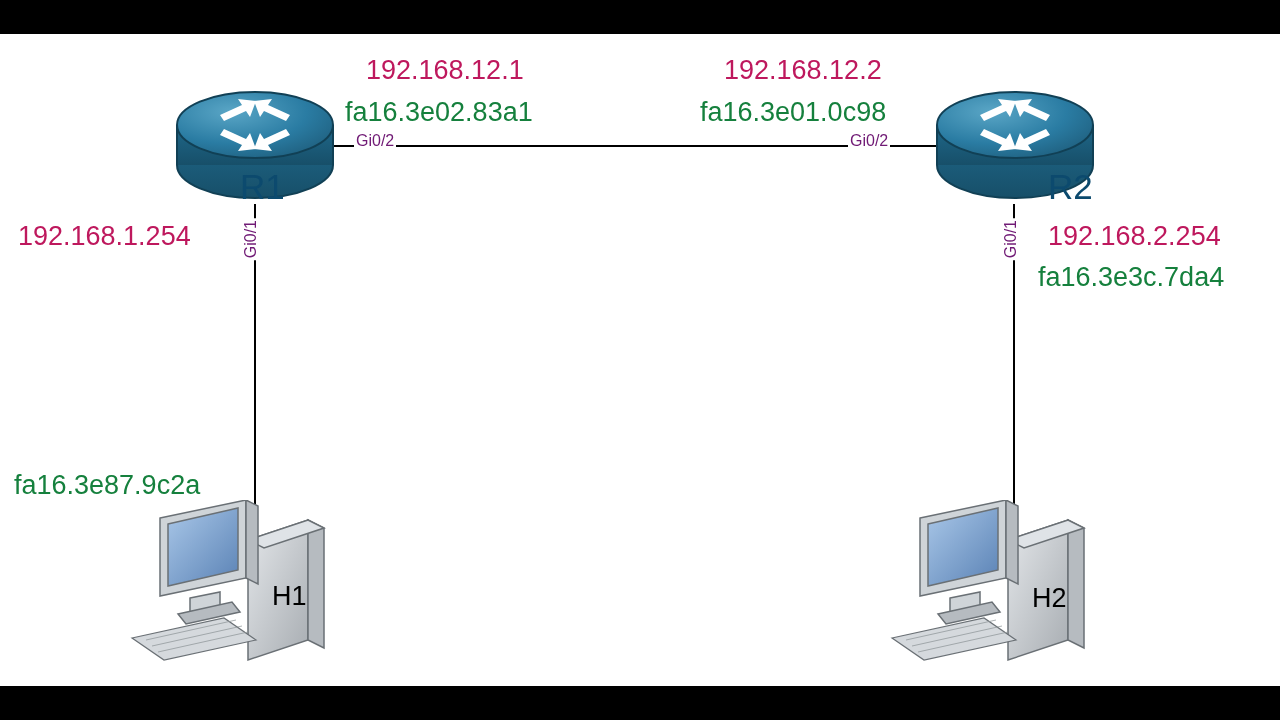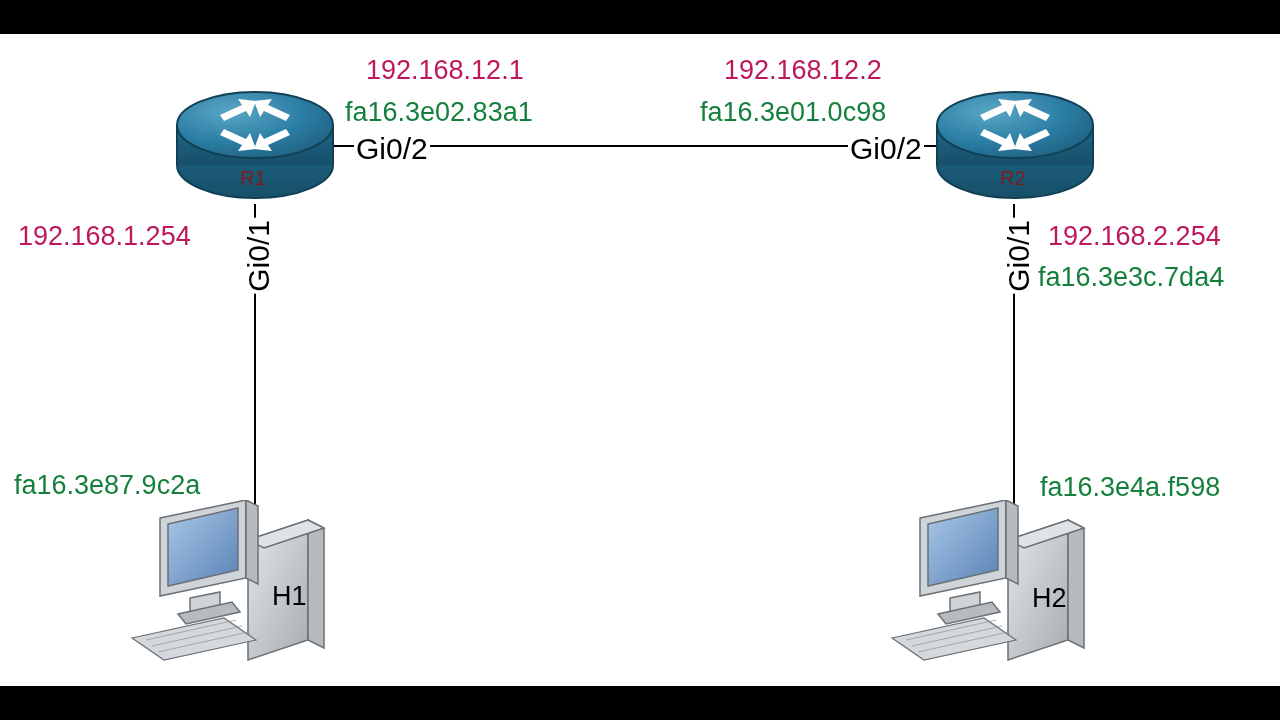--- a/index.html
+++ b/index.html
@@ -1,21 +1,21 @@
 <!DOCTYPE html>
 <html><head>
 <meta charset="utf-8">
 <style>
   html,body{margin:0;padding:0;width:1280px;height:720px;background:#000;font-family:Arial,Helvetica,sans-serif;overflow:hidden}
   .canvas{position:absolute;left:0;top:34px;width:1280px;height:652px;background:#fff}
   .abs{position:absolute}
   .ip{font-size:27px;color:#be185d;white-space:nowrap;line-height:1.2}
   .mac{font-size:27px;color:#15803d;white-space:nowrap}
-  .port{font-size:30px;color:#000000;font-weight:500;white-space:nowrap}
-  .dev-label{font-size:20px;color:#7f1d1d;white-space:nowrap}
+  .port{font-size:16px;color:#701a75;font-weight:500;white-space:nowrap}
+  .dev-label{font-size:35px;color:#0c4a6e;white-space:nowrap}
   .host-label{font-size:27px;color:#000000;white-space:nowrap}
   .vert-port{writing-mode:vertical-rl;text-orientation:mixed;transform:rotate(180deg)}
   svg.icon{position:absolute}
 </style>
 </head>
 <body>
 
 <div class="canvas">
 
   <svg class="abs" style="left:0;top:0" width="1280" height="652">
@@ -60,21 +60,21 @@
     <line x1="2" y1="55" x2="2" y2="95" stroke="#114055" stroke-width="2"></line>
     <line x1="158" y1="55" x2="158" y2="95" stroke="#114055" stroke-width="2"></line>
     <ellipse cx="80" cy="55" rx="78" ry="33" fill="url(#rg1)" stroke="#114055" stroke-width="2"></ellipse>
     <g fill="#fff">
       <path d="M45 45 l22 -10 l-4 -6 l18 2 l-6 16 l-4 -6 l-22 10 z"></path>
       <path d="M115 45 l-22 -10 l4 -6 l-18 2 l6 16 l4 -6 l22 10 z"></path>
       <path d="M45 65 l22 10 l-4 6 l18 -2 l-6 -16 l-4 6 l-22 -10 z"></path>
       <path d="M115 65 l-22 10 l4 6 l-18 -2 l6 -16 l4 6 l22 -10 z"></path>
     </g>
   </svg>
-  <div class="abs dev-label" style="left:1000px;top:133px">R2</div>
+  <div class="abs dev-label" style="left:1048px;top:133px">R2</div>
 
   <svg class="icon" width="200" height="175" style="left:128;top:466" viewBox="0 0 200 175">
     <defs>
       <linearGradient id="mon1" x1="0" y1="0" x2="1" y2="1">
         <stop offset="0%" stop-color="#a9c7e8"></stop>
         <stop offset="100%" stop-color="#5a82b5"></stop>
       </linearGradient>
       <linearGradient id="case1" x1="0" y1="0" x2="1" y2="1">
         <stop offset="0%" stop-color="#e4e7ea"></stop>
         <stop offset="100%" stop-color="#a8adb2"></stop>
@@ -140,15 +140,14 @@
 
   <div class="abs ip" style="left:18px;top:186px">192.168.1.254</div>
   <div class="abs port vert-port" style="left:242px;top:184px;background:#fff;padding:2px 0">Gi0/1</div>
 
   <div class="abs ip" style="left:1048px;top:186px">192.168.2.254</div>
   <div class="abs mac" style="left:1038px;top:228px">fa16.3e3c.7da4</div>
   <div class="abs port vert-port" style="left:1002px;top:184px;background:#fff;padding:2px 0">Gi0/1</div>
 
   <div class="abs mac" style="left:14px;top:436px">fa16.3e87.9c2a</div>
 
-  <div class="abs mac" style="left:1040px;top:438px">fa16.3e4a.f598</div>
 
 </div>
 
 </body></html>

